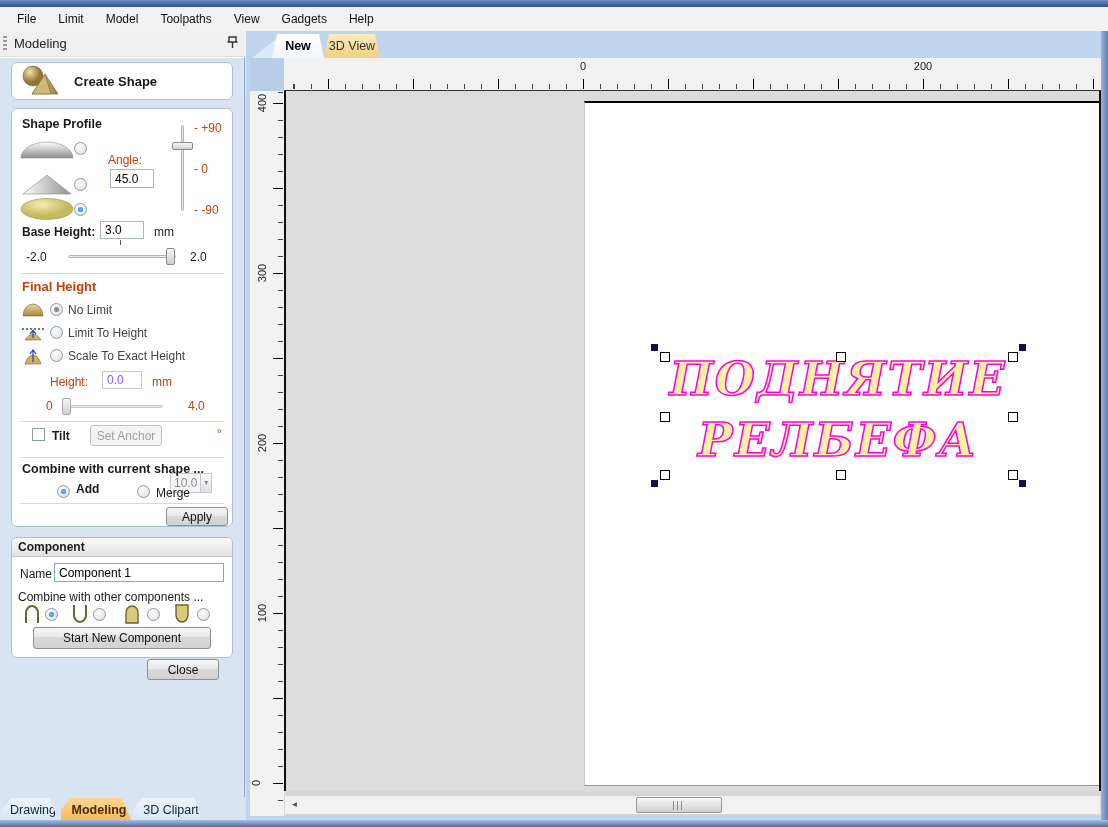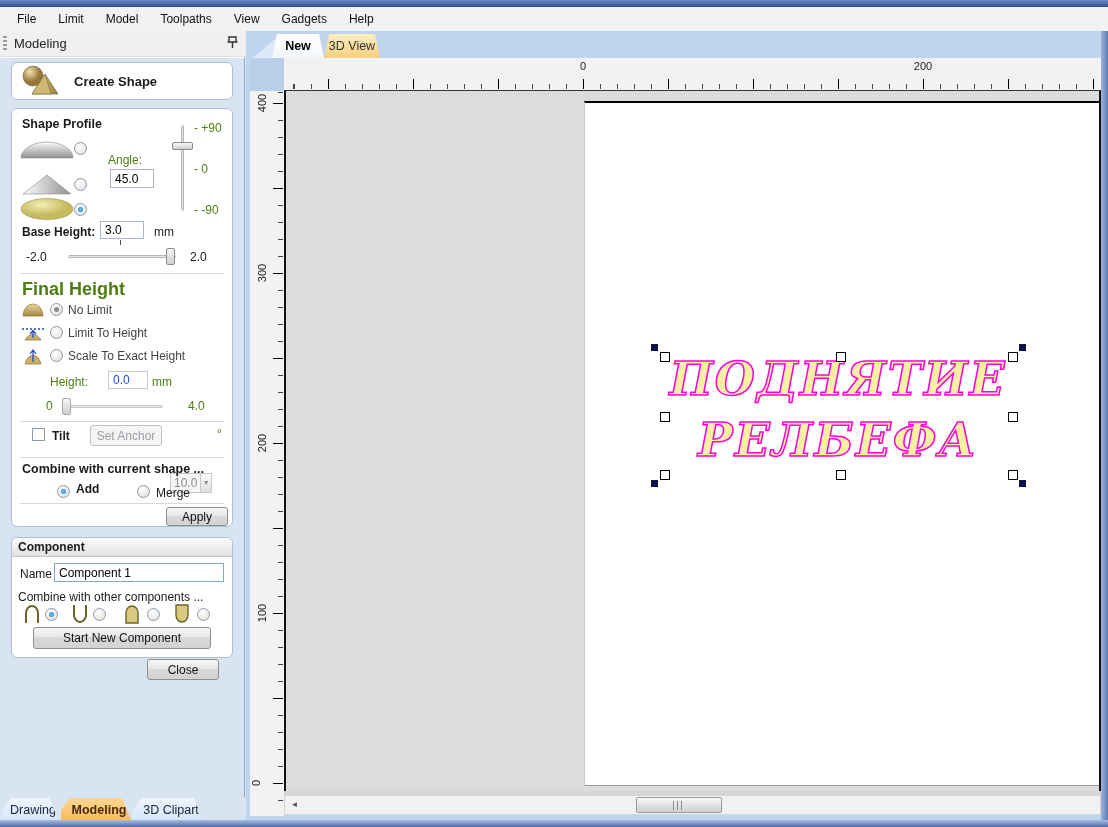--- a/index.html
+++ b/index.html
@@ -27,26 +27,26 @@
     background:repeating-linear-gradient(180deg,#9a9a9a 0 2px,transparent 2px 4px); }
   #panel-title { left:14px; top:5px; font-size:13px; color:#222; }
   #panel-body { left:0; top:26px; width:245px; height:740px; background:#d9e4f2;
     border-right:1px solid #8fa6c6; border-top:1px solid #ffffff; }
   .panel-box { background:#fff; border:1px solid #aebfd4; border-radius:6px; }
   #create-shape-box { left:11px; top:31px; width:222px; height:38px;
     display:flex; align-items:center; gap:14px; padding-left:8px; }
   #create-shape-box b { font-size:13px; }
   #main-box { left:11px; top:77px; width:222px; height:419px; }
   #component-box { left:11px; top:506px; width:222px; height:121px; }
-  .grey { color:#4d7c0f; }
+  .grey { color:#c2410c; }
 
   
   .tbox { border:1px solid #a9b8c8; background:#fff; font-size:12px;
     font-family:"Liberation Sans",sans-serif; padding:1px 4px; }
-  .tbox.disabled { border-color:#c3c9cf; color:#1d4ed8;margin-left:6px; }
+  .tbox.disabled { border-color:#c3c9cf; color:#8b5cf6; }
   .btn { background:linear-gradient(180deg,#f7f7f7,#e8e8e8 45%,#d9d9d9 46%,#d2d2d2);
     border:1px solid #8e8f8f; border-radius:3px; font-size:12px; text-align:center;
     font-family:"Liberation Sans",sans-serif; color:#111; }
   .btn.disabled { background:#f4f4f4; border-color:#c0c4c8; color:#9aa0a6; }
   .radio { width:13px; height:13px; border-radius:50%;
     border:1px solid #8a9aa8; background:radial-gradient(circle at 35% 30%,#fff,#dcdcdc); }
   .radio.checked::after { content:""; display:block; width:5px; height:5px;
     margin:3px; border-radius:50%; background:radial-gradient(circle,#6ec6f0 10%,#1464c8); }
   .radio.checked.disabled::after { background:#8c8c8c; }
   .checkbox { width:13px; height:13px; border:1px solid #8a9aa8; background:#fff; }
@@ -238,21 +238,21 @@
     <span class="abs" style="left:142px;top:116px;">mm</span>
 
     <span class="abs" style="left:14px;top:141px;">-2.0</span>
     <div class="abs tickmark" style="left:108px;top:131px;"></div>
     <div class="abs htrack" style="left:56px;top:146px;width:108px;"></div>
     <div class="abs hthumb" style="left:154px;top:139px;"></div>
     <span class="abs" style="left:178px;top:141px;">2.0</span>
 
     <div class="abs divider" style="top:164px;"></div>
 
-    <b class="abs grey" style="left:10px;top:170px;font-size:18px;">Final Height</b>
+    <b class="abs grey" style="left:10px;top:170px;font-size:13px;">Final Height</b>
 
     <span class="abs" style="left:10px;top:192px;">
       <svg width="22" height="16">
           <defs>
             <linearGradient id="gg1" x1="0" y1="0" x2="0" y2="1">
               <stop offset="0%" stop-color="#e9d9a2"></stop>
               <stop offset="100%" stop-color="#a8863e"></stop>
             </linearGradient>
           </defs>
       <path d="M1,15 A10,12 0 0 1 21,15 Z" fill="url(#gg1)" stroke="#7a6226" stroke-width="0.6"></path>

